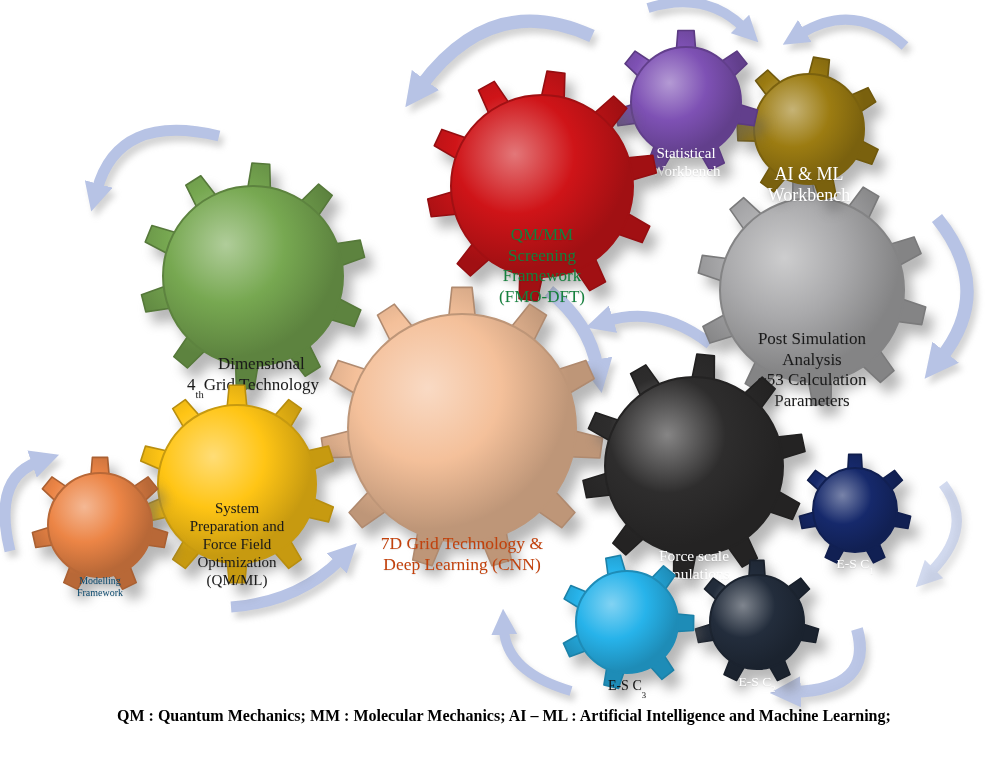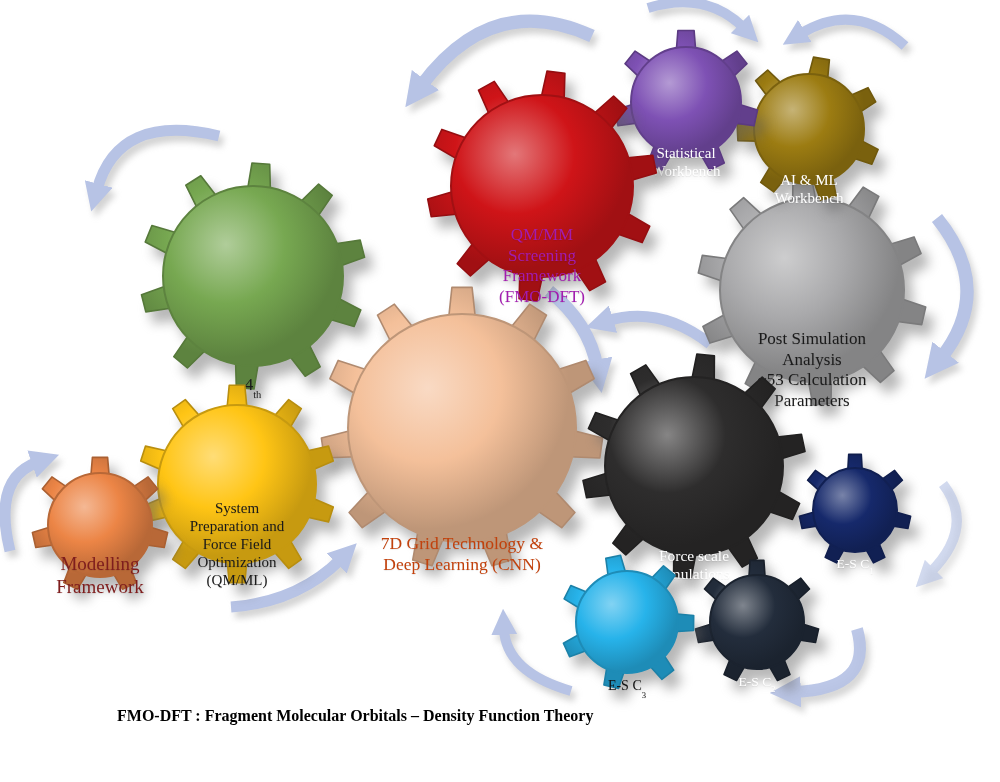--- a/index.html
+++ b/index.html
@@ -73,21 +73,21 @@
         <defs>
           <radialGradient id="g_olive" gradientUnits="userSpaceOnUse" cx="61.5" cy="58.75" r="72">
             <stop offset="0" stop-color="#c6b376"></stop>
             <stop offset="0.52" stop-color="#9c7c12"></stop>
             <stop offset="1" stop-color="#7a610e"></stop>
           </radialGradient>
         </defs>
         <path d="M77.3 26.0 L82.5 6.1 L98.4 8.9 L96.5 29.4 Z M118.2 45.0 L137.0 36.7 L144.7 50.9 L127.5 62.1 Z M128.9 88.9 L147.1 98.4 L140.8 113.2 L121.3 106.8 Z M101.2 124.5 L105.1 144.7 L89.6 149.1 L82.5 129.8 Z M56.1 125.2 L42.8 140.8 L29.7 131.4 L40.3 113.8 Z M27.5 90.3 L6.9 89.6 L6.1 73.5 L26.5 70.8 Z M36.9 46.1 L24.6 29.7 L36.7 19.0 L51.5 33.3 Z " fill="url(#g_olive)" stroke="#70590d" stroke-width="1.6" stroke-linejoin="round"></path>
         <circle cx="78" cy="78" r="55" fill="url(#g_olive)" stroke="#7a610e" stroke-width="2"></circle>
       </svg>
-    <div class="gear-label" style="color: rgb(255, 255, 255); font-size: 15px;"><span>AI &amp; ML
+    <div class="gear-label" style="color: rgb(255, 255, 255); font-size: 18px;"><span>AI &amp; ML
 Workbench</span></div>
   </div>
 
   <div class="gear" style="left: 608px; top: 24px; width: 156px; height: 156px;">
       <svg width="156" height="156" viewBox="0 0 156 156">
         <defs>
           <radialGradient id="g_purple" gradientUnits="userSpaceOnUse" cx="61.5" cy="58.75" r="72">
             <stop offset="0" stop-color="#b49ad4"></stop>
             <stop offset="0.52" stop-color="#7e51b4"></stop>
             <stop offset="1" stop-color="#623f8c"></stop>
@@ -105,39 +105,40 @@
         <defs>
           <radialGradient id="g_red" gradientUnits="userSpaceOnUse" cx="93.7" cy="89.15" r="115">
             <stop offset="0" stop-color="#e37779"></stop>
             <stop offset="0.52" stop-color="#cf1418"></stop>
             <stop offset="1" stop-color="#a11013"></stop>
           </radialGradient>
         </defs>
         <path d="M120.1 33.0 L126.0 6.1 L143.9 8.3 L143.1 35.8 Z M172.0 49.3 L192.6 31.0 L205.8 43.3 L189.0 65.1 Z M204.4 93.0 L231.8 90.3 L235.3 108.0 L208.8 115.7 Z M205.0 147.4 L228.7 161.3 L221.1 177.6 L195.2 168.4 Z M173.4 191.7 L184.5 216.9 L168.7 225.6 L153.2 202.9 Z M121.9 209.0 L116.0 235.9 L98.1 233.7 L98.9 206.2 Z M70.0 192.7 L49.4 211.0 L36.2 198.7 L53.0 176.9 Z M37.6 149.0 L10.2 151.7 L6.7 134.0 L33.2 126.3 Z M37.0 94.6 L13.3 80.7 L20.9 64.4 L46.8 73.6 Z M68.6 50.3 L57.5 25.1 L73.3 16.4 L88.8 39.1 Z " fill="url(#g_red)" stroke="#950e11" stroke-width="1.6" stroke-linejoin="round"></path>
         <circle cx="121" cy="121" r="91" fill="url(#g_red)" stroke="#a11013" stroke-width="2"></circle>
       </svg>
-    <div class="gear-label" style="color: #a21caf; font-size: 17px;"><span>QM/MM
+    <div class="gear-label" style="color: #15803d; font-size: 17px;"><span>QM/MM
 Screening
 Framework
 (FMO-DFT)</span></div>
   </div>
 
   <div class="gear" style="left: 134px; top: 157px; width: 238px; height: 238px;">
       <svg width="238" height="238" viewBox="0 0 238 238">
         <defs>
           <radialGradient id="g_green" gradientUnits="userSpaceOnUse" cx="92" cy="87.5" r="113">
             <stop offset="0" stop-color="#b0cd9a"></stop>
             <stop offset="0.52" stop-color="#77a851"></stop>
             <stop offset="1" stop-color="#5d833f"></stop>
           </radialGradient>
         </defs>
         <path d="M113.6 32.2 L118.0 6.0 L135.7 7.2 L136.4 33.8 Z M165.7 45.6 L184.6 27.0 L198.2 38.4 L183.2 60.3 Z M199.9 87.0 L226.2 83.1 L230.5 100.3 L205.5 109.2 Z M203.3 140.7 L226.8 153.0 L220.1 169.4 L194.7 161.9 Z M174.4 186.1 L186.2 209.8 L171.2 219.2 L155.0 198.2 Z M124.4 205.8 L120.0 232.0 L102.3 230.8 L101.6 204.2 Z M72.3 192.4 L53.4 211.0 L39.8 199.6 L54.8 177.7 Z M38.1 151.0 L11.8 154.9 L7.5 137.7 L32.5 128.8 Z M34.7 97.3 L11.2 85.0 L17.9 68.6 L43.3 76.1 Z M63.6 51.9 L51.8 28.2 L66.8 18.8 L83.0 39.8 Z " fill="url(#g_green)" stroke="#56793a" stroke-width="1.6" stroke-linejoin="round"></path>
         <circle cx="119" cy="119" r="90" fill="url(#g_green)" stroke="#5d833f" stroke-width="2"></circle>
       </svg>
-    <div class="gear-label" style="color: rgb(26, 26, 26); font-size: 17px;"><span>4</span><sup>th</sup></div>
+    <div class="gear-label" style="color: rgb(26, 26, 26); font-size: 17px;"><span>4</span><sup>th</sup><span> Dimensional
+Grid Technology</span></div>
   </div>
 
   <div class="gear" style="left: 315px; top: 281px; width: 294px; height: 294px;">
       <svg width="294" height="294" viewBox="0 0 294 294">
         <defs>
           <radialGradient id="g_peach" gradientUnits="userSpaceOnUse" cx="112.80000000000001" cy="107.1" r="141">
             <stop offset="0" stop-color="#f9dac4"></stop>
             <stop offset="0.52" stop-color="#f4c09a"></stop>
             <stop offset="1" stop-color="#be9678"></stop>
           </radialGradient>
@@ -173,21 +174,21 @@
         <defs>
           <radialGradient id="g_orange" gradientUnits="userSpaceOnUse" cx="58.4" cy="55.8" r="68">
             <stop offset="0" stop-color="#f4b894"></stop>
             <stop offset="0.52" stop-color="#ec8546"></stop>
             <stop offset="1" stop-color="#b86837"></stop>
           </radialGradient>
         </defs>
         <path d="M64.8 25.9 L66.4 6.4 L81.6 6.4 L83.2 25.9 Z M105.9 36.8 L122.1 25.9 L131.6 37.8 L117.4 51.2 Z M123.0 75.8 L141.6 81.6 L138.2 96.5 L118.9 93.7 Z M103.2 113.4 L110.2 131.6 L96.5 138.2 L86.6 121.3 Z M61.4 121.3 L51.5 138.2 L37.8 131.6 L44.8 113.4 Z M29.1 93.7 L9.8 96.5 L6.4 81.6 L25.0 75.8 Z M30.6 51.2 L16.4 37.8 L25.9 25.9 L42.1 36.8 Z " fill="url(#g_orange)" stroke="#aa6032" stroke-width="1.6" stroke-linejoin="round"></path>
         <circle cx="74" cy="74" r="52" fill="url(#g_orange)" stroke="#b86837" stroke-width="2"></circle>
       </svg>
-    <div class="gear-label" style="color: #7f1d1d; font-size: 19px;"><span>Modelling
+    <div class="gear-label" style="color: #0c4a6e; font-size: 10px;"><span>Modelling
 Framework</span></div>
   </div>
 
   <div class="gear" style="left: 576px; top: 348px; width: 236px; height: 236px;">
       <svg width="236" height="236" viewBox="0 0 236 236">
         <defs>
           <radialGradient id="g_black" gradientUnits="userSpaceOnUse" cx="91.3" cy="86.85" r="112">
             <stop offset="0" stop-color="#868585"></stop>
             <stop offset="0.52" stop-color="#2e2d2d"></stop>
             <stop offset="1" stop-color="#242323"></stop>
@@ -239,16 +240,16 @@
             <stop offset="1" stop-color="#1e8cb7"></stop>
           </radialGradient>
         </defs>
         <path d="M54.4 28.8 L51.8 9.4 L66.5 6.3 L72.0 25.0 Z M96.0 30.9 L109.5 16.8 L121.1 26.3 L109.9 42.3 Z M120.3 64.7 L139.7 66.5 L139.5 81.5 L120.0 82.7 Z M109.0 104.8 L119.7 121.1 L107.8 130.3 L94.7 115.8 Z M70.6 120.9 L64.5 139.5 L49.9 135.9 L53.1 116.7 Z M34.0 101.0 L15.7 107.8 L9.4 94.2 L26.4 84.7 Z M26.8 60.0 L10.1 49.9 L16.8 36.5 L34.9 43.9 Z " fill="url(#g_cyan)" stroke="#1c81a8" stroke-width="1.6" stroke-linejoin="round"></path>
         <circle cx="73" cy="73" r="51" fill="url(#g_cyan)" stroke="#1e8cb7" stroke-width="2"></circle>
       </svg>
     <div class="gear-label" style="color: rgb(17, 17, 17); font-size: 14px;"><span>E-S C</span><sub>3</sub></div>
   </div>
 
   <div class="caption">
-    <div><span>FMO-DFT : Fragment Molecular Orbitals – Density Function Theory</span></div>
+    <div><span>QM : Quantum Mechanics; MM : Molecular Mechanics; AI – ML : Artificial Intelligence and Machine Learning;</span></div>
   </div>
 
 </div>
 
 </body></html>

